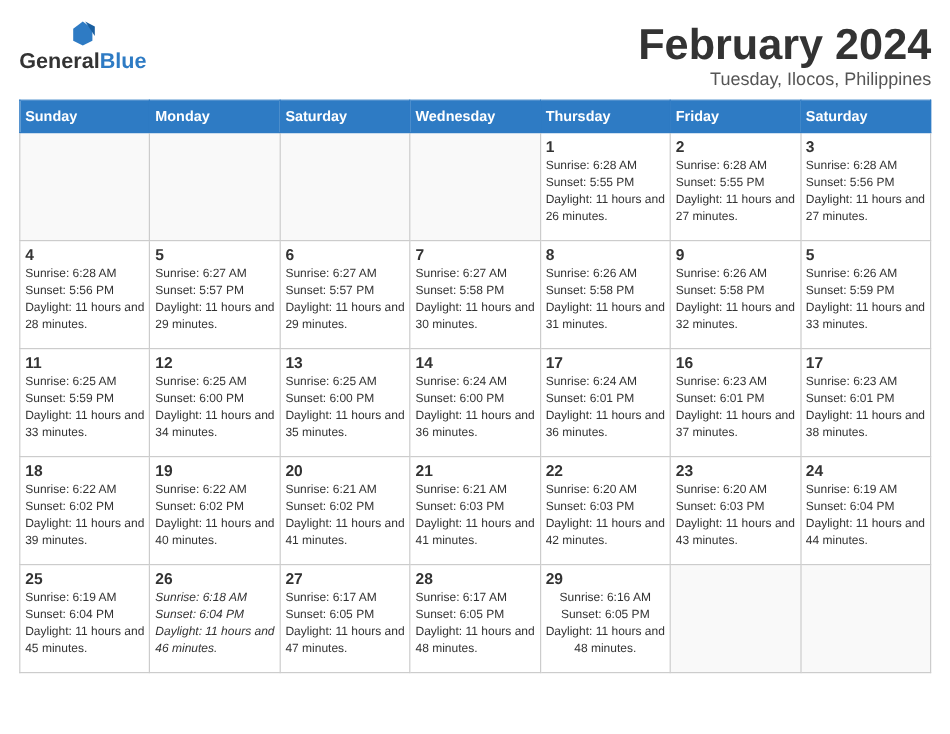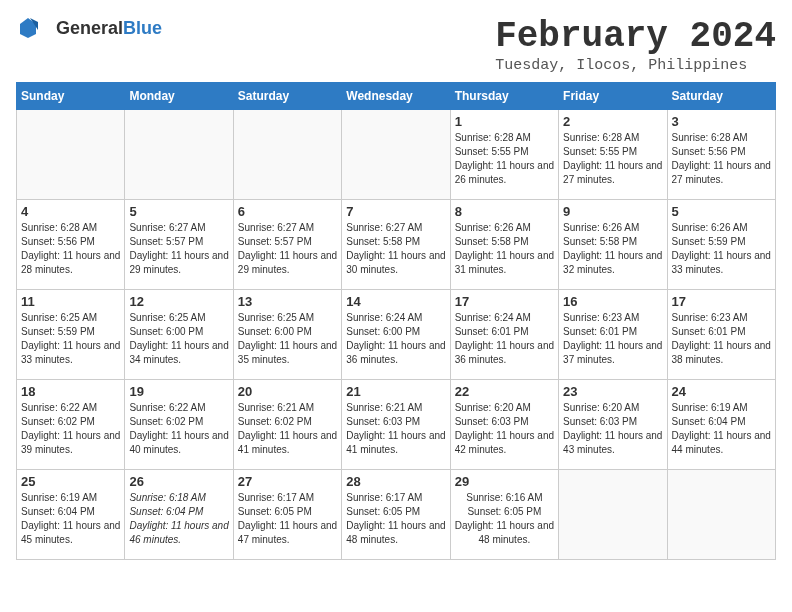--- a/index.html
+++ b/index.html
@@ -12,38 +12,39 @@
     }
     .header {
       display: flex;
       align-items: flex-start;
       justify-content: space-between;
       margin-bottom: 8px;
     }
     .logo {
       display: flex;
       align-items: center;
-      gap: 16px;
+      gap: 1px;
+      flex-direction: column;
     }
     .logo-text-general {
       font-size: 18px;
       font-weight: bold;
       color: #333;
     }
     .logo-text-blue {
       font-size: 18px;
       font-weight: bold;
       color: #2e7bc4;
     }
     .logo-icon {
       width: 24px;
       height: 24px;
     }
     .title-block {
-      font-family: Liberation Mono, monospace;
+      text-align: right;
     }
     .calendar-title {
       font-size: 36px;
       font-weight: bold;
       color: #333;
     }
     .calendar-subtitle {
       font-size: 15px;
       color: #555;
     }

